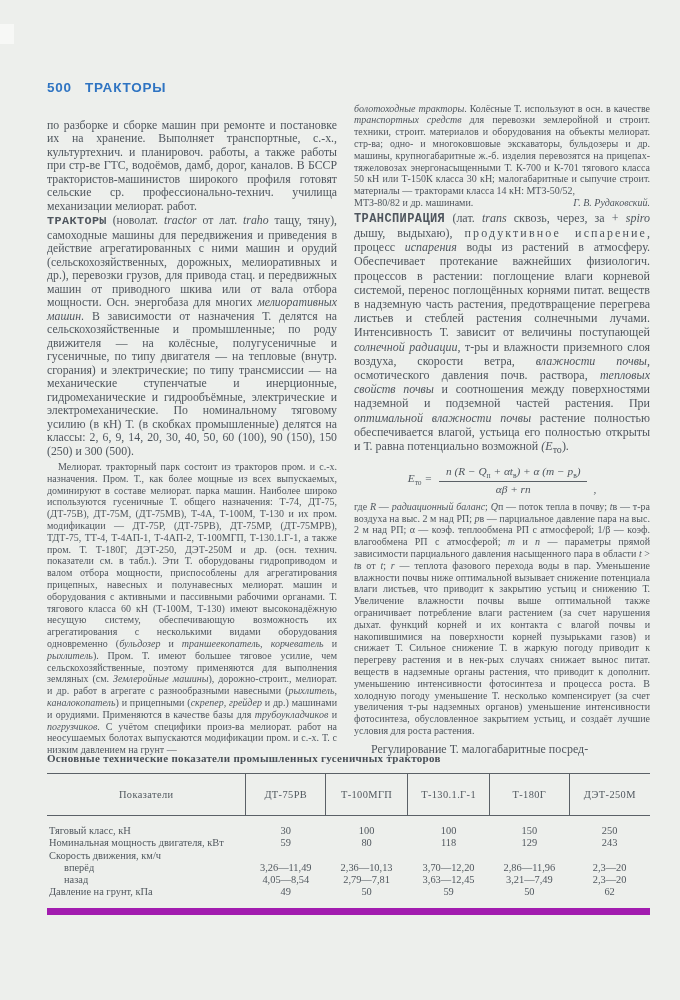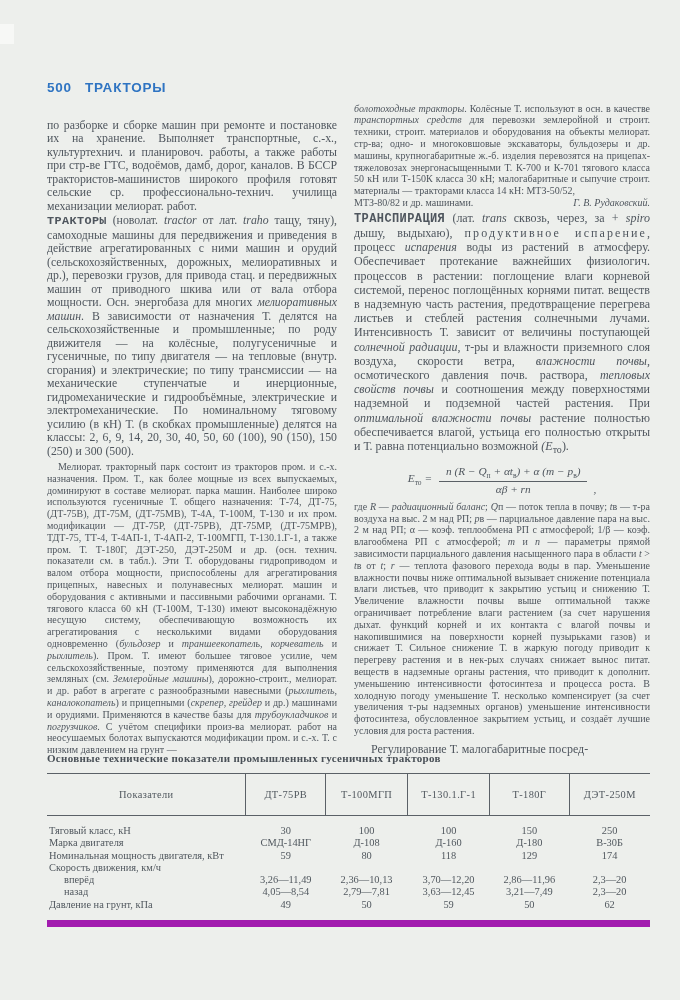--- a/index.html
+++ b/index.html
@@ -131,34 +131,26 @@
       <tbody>
           <tr>
             <td class="row-label">Тяговый класс, кН</td>
             <td>30</td>
             <td>100</td>
             <td>100</td>
             <td>150</td>
             <td>250</td>
           </tr>
           <tr>
-            <td class="row-label">Марка двигателя</td>
-            <td>СМД-14НГ</td>
-            <td>Д-108</td>
-            <td>Д-160</td>
-            <td>Д-180</td>
-            <td>В-30Б</td>
-          </tr>
-          <tr>
             <td class="row-label">Номинальная мощность двигателя, кВт</td>
             <td>59</td>
             <td>80</td>
             <td>118</td>
             <td>129</td>
-            <td>174</td>
+            <td>243</td>
           </tr>
           <tr>
             <td class="row-label">Скорость движения, км/ч</td>
             <td></td>
             <td></td>
             <td></td>
             <td></td>
             <td></td>
           </tr>
           <tr>

